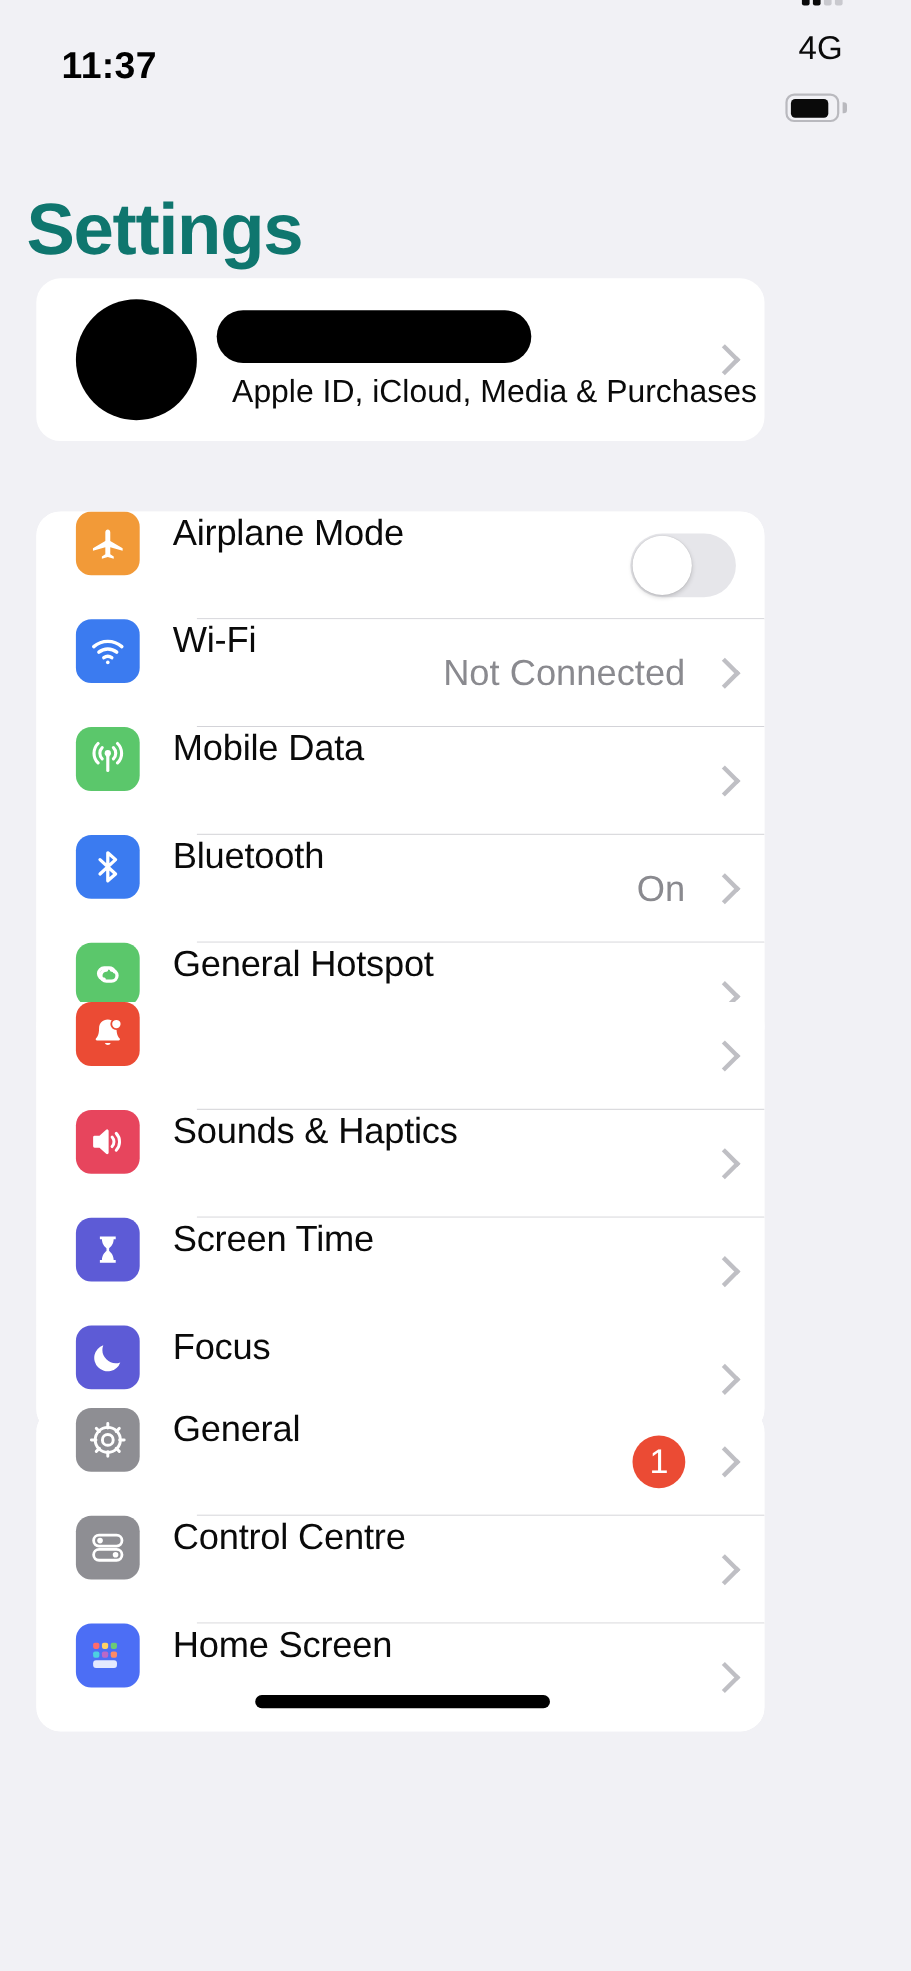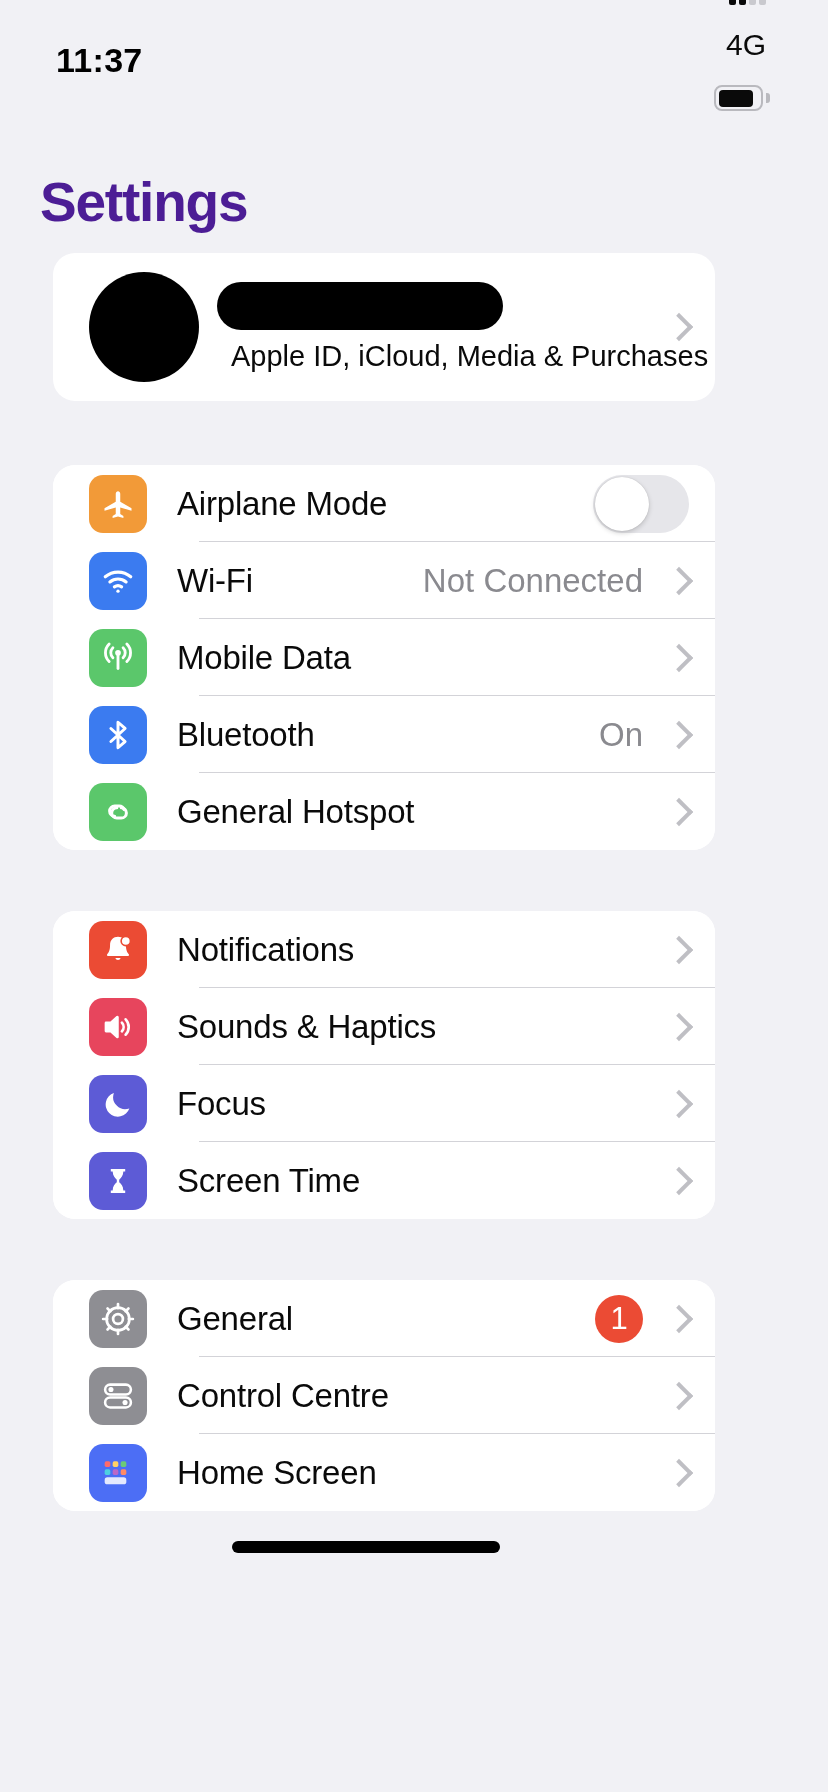--- a/index.html
+++ b/index.html
@@ -34,28 +34,28 @@
     border-radius: 8px; padding: 2.5px;
   }
   .batt-fill { height: 100%; width: 86%; background: #0A0A0A; border-radius: 4px; }
   .batt-cap {
     position: absolute; right: -4px; top: 8px; width: 4px; height: 10px;
     background: #B9B9BE; border-radius: 0 3px 3px 0;
   }
 
   
   .page-title {
-    position: absolute; top: 170px; left: 40px;
-    font-size: 55px; font-weight: 700; color: #4c1d95; letter-spacing: -1.2px;
+    position: absolute; top: 170px; left: 24px;
+    font-size: 66px; font-weight: 700; color: #0f766e; letter-spacing: -1.2px;
   }
 
   
   .group {
     position: absolute; left: 33px; width: 662px;
-    background: #FFFFFF; border-radius: 22px; overflow: hidden; margin-left: 20px;
+    background: #FFFFFF; border-radius: 22px; overflow: hidden;
   }
   .g-account { top: 253px; }
   .g-conn    { top: 465px; }
   .g-alerts  { top: 911px; }
   .g-system  { top: 1280px; }
 
   
   .account-row {
     display: flex; align-items: center; height: 148px; padding: 0 26px 0 36px;
     position: relative;
@@ -74,21 +74,21 @@
     font-size: 29px; color: #0A0A0A; white-space: nowrap;
   }
   .chev {
     width: 20px; height: 20px; flex: 0 0 auto; margin-left: 10px;
     border-right: 4px solid #BFBFC4; border-bottom: 4px solid #BFBFC4;
     transform: rotate(-45deg);
   }
 
   
   .row {
-    display: flex; align-items: center; height: 77px; padding-left: 36px;
+    display: flex; height: 98px; padding-left: 36px;
     position: relative; background: #FFFFFF;
   }
   .row .sep {
     position: absolute; bottom: 0; left: 146px; right: 0; height: 1px;
     background: #D3D3D8;
   }
   .ico {
     width: 58px; height: 58px; border-radius: 14px; flex: 0 0 auto;
     display: flex; align-items: center; justify-content: center;
     color: #fff;
@@ -253,21 +253,20 @@
   <div class="group g-alerts">
 
     <div class="row">
       <div class="ico" style="background:#EB4B34">
         <svg width="36" height="36" viewBox="0 0 24 24" fill="#fff">
           <path d="M12 3.2c-3.1 0-5.3 2.3-5.3 5.4 0 3.6-.9 5-1.8 6-.5.5-.2 1.4.6 1.4h13c.8 0 1.1-.9.6-1.4-.9-1-1.8-2.4-1.8-6 0-3.1-2.2-5.4-5.3-5.4z"></path>
           <path d="M10.2 17.4a1.9 1.9 0 0 0 3.6 0z"></path>
           <circle cx="17.2" cy="6" r="3.1" fill="#fff" stroke="#EB4B34" stroke-width="1.1"></circle>
         </svg>
       </div>
-      <div class="row-label">Notifications</div>
       <div class="row-right">
         <div class="chev"></div>
       </div>
       <div class="sep"></div>
     </div>
 
     <div class="row">
       <div class="ico" style="background:#E7455D">
         <svg width="36" height="36" viewBox="0 0 24 24" fill="none" stroke="#fff" stroke-width="1.8" stroke-linecap="round">
           <path d="M4 9.3h3.2L11.6 5.4v13.2L7.2 14.7H4z" fill="#fff" stroke="#fff" stroke-linejoin="round"></path>
@@ -275,44 +274,44 @@
           <path d="M17.1 6.9a7.4 7.4 0 0 1 0 10.2"></path>
         </svg>
       </div>
       <div class="row-label">Sounds &amp; Haptics</div>
       <div class="row-right">
         <div class="chev"></div>
       </div>
       <div class="sep"></div>
     </div>
 
-    <div class="row">
-      <div class="ico" style="background:#5D5BD6">
-        <svg width="34" height="34" viewBox="0 0 24 24" fill="#fff">
-          <path d="M20 15.2A8.6 8.6 0 0 1 9.1 4.2 8.6 8.6 0 1 0 20 15.2z"></path>
-        </svg>
-      </div>
-      <div class="row-label">Focus</div>
-      <div class="row-right">
-        <div class="chev"></div>
-      </div>
-      <div class="sep"></div>
-    </div>
-
     <div class="row last">
       <div class="ico" style="background:#5D5BD6">
         <svg width="32" height="32" viewBox="0 0 24 24" fill="#fff">
           <path d="M6.6 3h10.8v1.9H16c0 3-1.8 5.1-3.1 6.1v2c1.3 1 3.1 3.1 3.1 6.1h1.4V21H6.6v-1.9H8c0-3 1.8-5.1 3.1-6.1v-2C9.8 10 8 7.9 8 4.9H6.6z"></path>
         </svg>
       </div>
       <div class="row-label">Screen Time</div>
       <div class="row-right">
         <div class="chev"></div>
       </div>
 
+    </div>
+
+    <div class="row">
+      <div class="ico" style="background:#5D5BD6">
+        <svg width="34" height="34" viewBox="0 0 24 24" fill="#fff">
+          <path d="M20 15.2A8.6 8.6 0 0 1 9.1 4.2 8.6 8.6 0 1 0 20 15.2z"></path>
+        </svg>
+      </div>
+      <div class="row-label">Focus</div>
+      <div class="row-right">
+        <div class="chev"></div>
+      </div>
+      <div class="sep"></div>
     </div>
   </div>
 
   <div class="group g-system">
 
     <div class="row">
       <div class="ico" style="background:#8E8E93">
         <svg width="38" height="38" viewBox="0 0 24 24" fill="none" stroke="#fff" stroke-width="1.7">
           <circle cx="12" cy="12" r="3.1"></circle>
           <path d="M12 2.6v2.6M12 18.8v2.6M21.4 12h-2.6M5.2 12H2.6M18.6 5.4l-1.8 1.8M7.2 16.8l-1.8 1.8M18.6 18.6l-1.8-1.8M7.2 7.2L5.4 5.4" stroke-linecap="round"></path>

